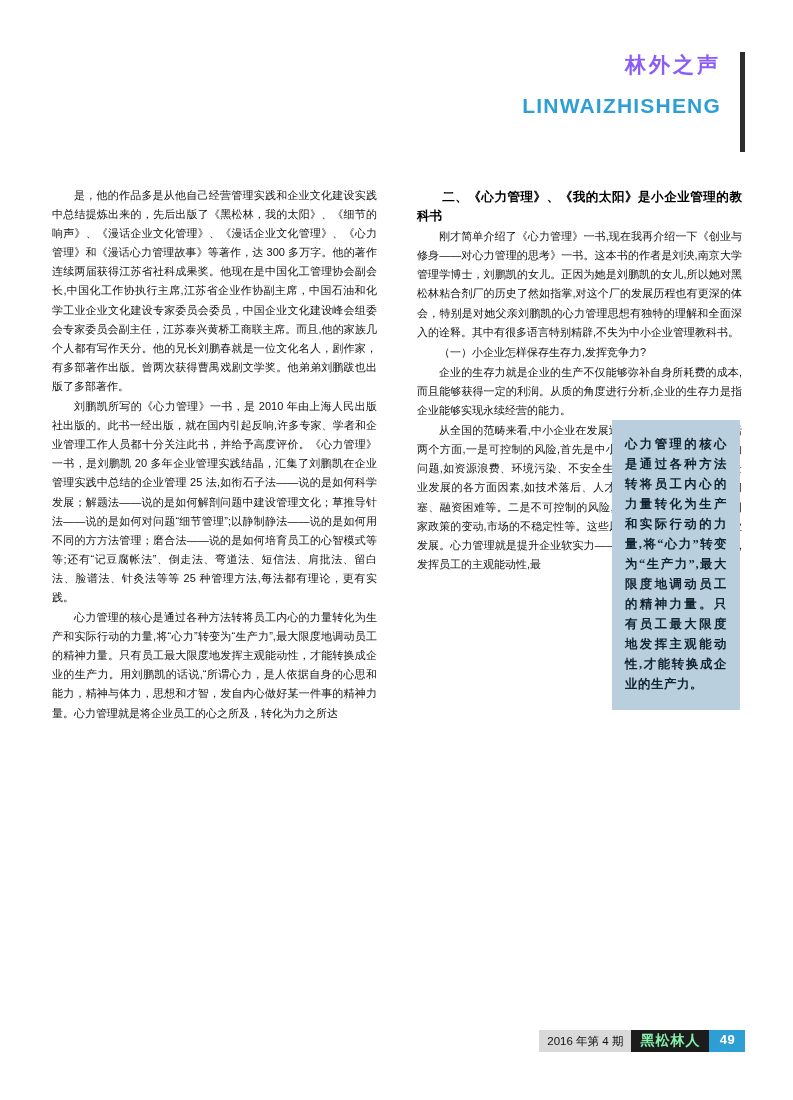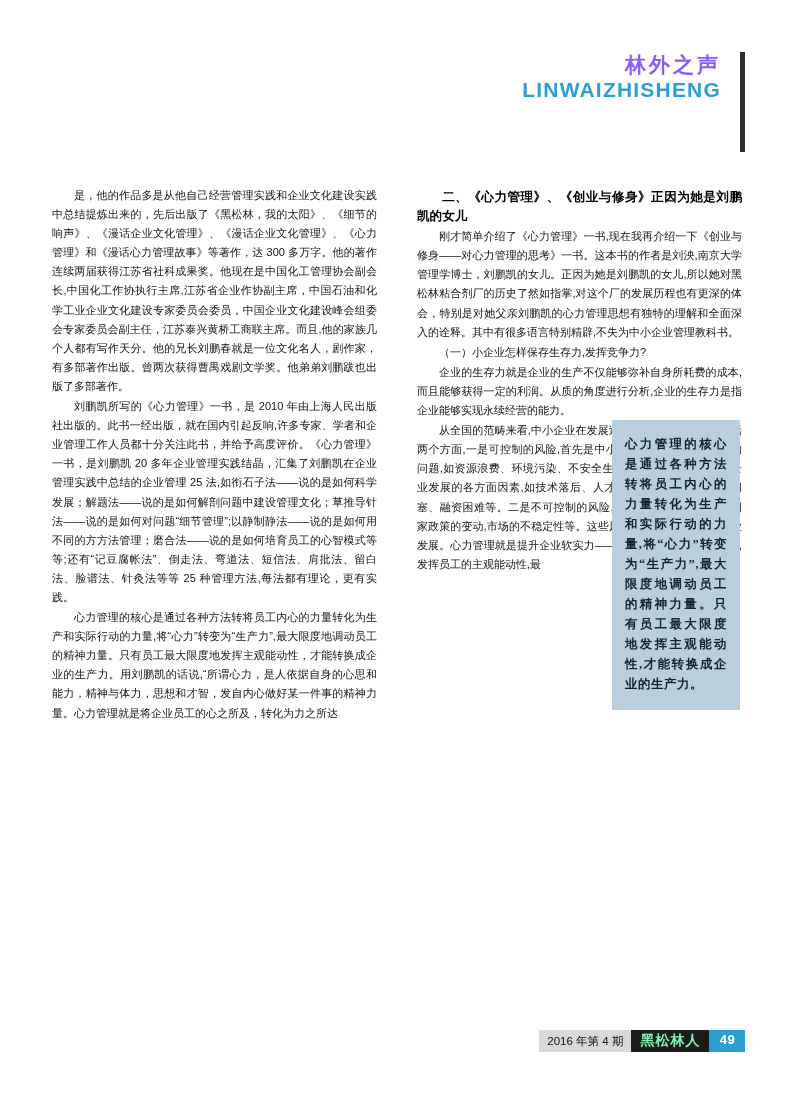--- a/index.html
+++ b/index.html
@@ -52,21 +52,21 @@
     letter-spacing: 3px;
     color: #8b5cf6;
     line-height: 1.25;
   }
   .header-en {
     font-family: "Liberation Sans", sans-serif;
     font-weight: bold;
     font-size: 21px;
     letter-spacing: 1.2px;
     color: #2e9fd4;
-    margin-top: 0;
+    margin-top: 16px;
   }
 
   
   .content {
     position: absolute;
     top: 186px;
     left: 52px;
     width: 690px;
     height: 840px;
   }
@@ -184,21 +184,21 @@
 
   <div class="content">
 
     <div class="col col-left">
       <p class="para">是，他的作品多是从他自己经营管理实践和企业文化建设实践中总结提炼出来的，先后出版了《黑松林，我的太阳》、《细节的响声》、《漫话企业文化管理》、《漫话企业文化管理》、《心力管理》和《漫话心力管理故事》等著作，达 300 多万字。他的著作连续两届获得江苏省社科成果奖。他现在是中国化工管理协会副会长,中国化工作协执行主席,江苏省企业作协副主席，中国石油和化学工业企业文化建设专家委员会委员，中国企业文化建设峰会组委会专家委员会副主任，江苏泰兴黄桥工商联主席。而且,他的家族几个人都有写作天分。他的兄长刘鹏春就是一位文化名人，剧作家，有多部著作出版。曾两次获得曹禺戏剧文学奖。他弟弟刘鹏跋也出版了多部著作。</p>
       <p class="para">刘鹏凯所写的《心力管理》一书，是 2010 年由上海人民出版社出版的。此书一经出版，就在国内引起反响,许多专家、学者和企业管理工作人员都十分关注此书，并给予高度评价。《心力管理》一书，是刘鹏凯 20 多年企业管理实践结晶，汇集了刘鹏凯在企业管理实践中总结的企业管理 25 法,如衔石子法——说的是如何科学发展；解题法——说的是如何解剖问题中建设管理文化；草推导针法——说的是如何对问题“细节管理”;以静制静法——说的是如何用不同的方方法管理；磨合法——说的是如何培育员工的心智模式等等;还有“记豆腐帐法”、倒走法、弯道法、短信法、肩批法、留白法、脸谱法、针灸法等等 25 种管理方法,每法都有理论，更有实践。</p>
       <p class="para">心力管理的核心是通过各种方法转将员工内心的力量转化为生产和实际行动的力量,将“心力”转变为“生产力”,最大限度地调动员工的精神力量。只有员工最大限度地发挥主观能动性，才能转换成企业的生产力。用刘鹏凯的话说,“所谓心力，是人依据自身的心思和能力，精神与体力，思想和才智，发自内心做好某一件事的精神力量。心力管理就是将企业员工的心之所及，转化为力之所达</p>
     </div>
 
     <div class="col col-right">
-      <p class="heading">二、《心力管理》、《创业与修身》正因为她是刘鹏凯的女儿</p>
+      <p class="heading">二、《心力管理》、《我的太阳》是小企业管理的教科书</p>
       <p class="para">刚才简单介绍了《心力管理》一书,现在我再介绍一下《创业与修身——对心力管理的思考》一书。这本书的作者是刘泱,南京大学管理学博士，刘鹏凯的女儿。正因为她是刘鹏凯的女儿,所以她对黑松林粘合剂厂的历史了然如指掌,对这个厂的发展历程也有更深的体会，特别是对她父亲刘鹏凯的心力管理思想有独特的理解和全面深入的诠释。其中有很多语言特别精辟,不失为中小企业管理教科书。</p>
       <p class="para">（一）小企业怎样保存生存力,发挥竞争力?</p>
       <p class="para">企业的生存力就是企业的生产不仅能够弥补自身所耗费的成本,而且能够获得一定的利润。从质的角度进行分析,企业的生存力是指企业能够实现永续经营的能力。</p>
       <p class="para">从全国的范畴来看,中小企业在发展过程中存在的问题主要包括两个方面,一是可控制的风险,首先是中小企业在发展过程中存在的问题,如资源浪费、环境污染、不安全生产等,另外还有阻碍中小企业发展的各方面因素,如技术落后、人才匮乏、地域偏狭、信息闭塞、融资困难等。二是不可控制的风险,如自然灾害和突发事故,国家政策的变动,市场的不稳定性等。这些风险严重地阻碍了中小企业发展。心力管理就是提升企业软实力——通过发掘员工内心的力量,发挥员工的主观能动性,最</p>
     </div>
 
   </div>
 
   <div class="pullquote">
     <p>心力管理的核心是通过各种方法转将员工内心的力量转化为生产和实际行动的力量,将“心力”转变为“生产力”,最大限度地调动员工的精神力量。只有员工最大限度地发挥主观能动性,才能转换成企业的生产力。</p>

